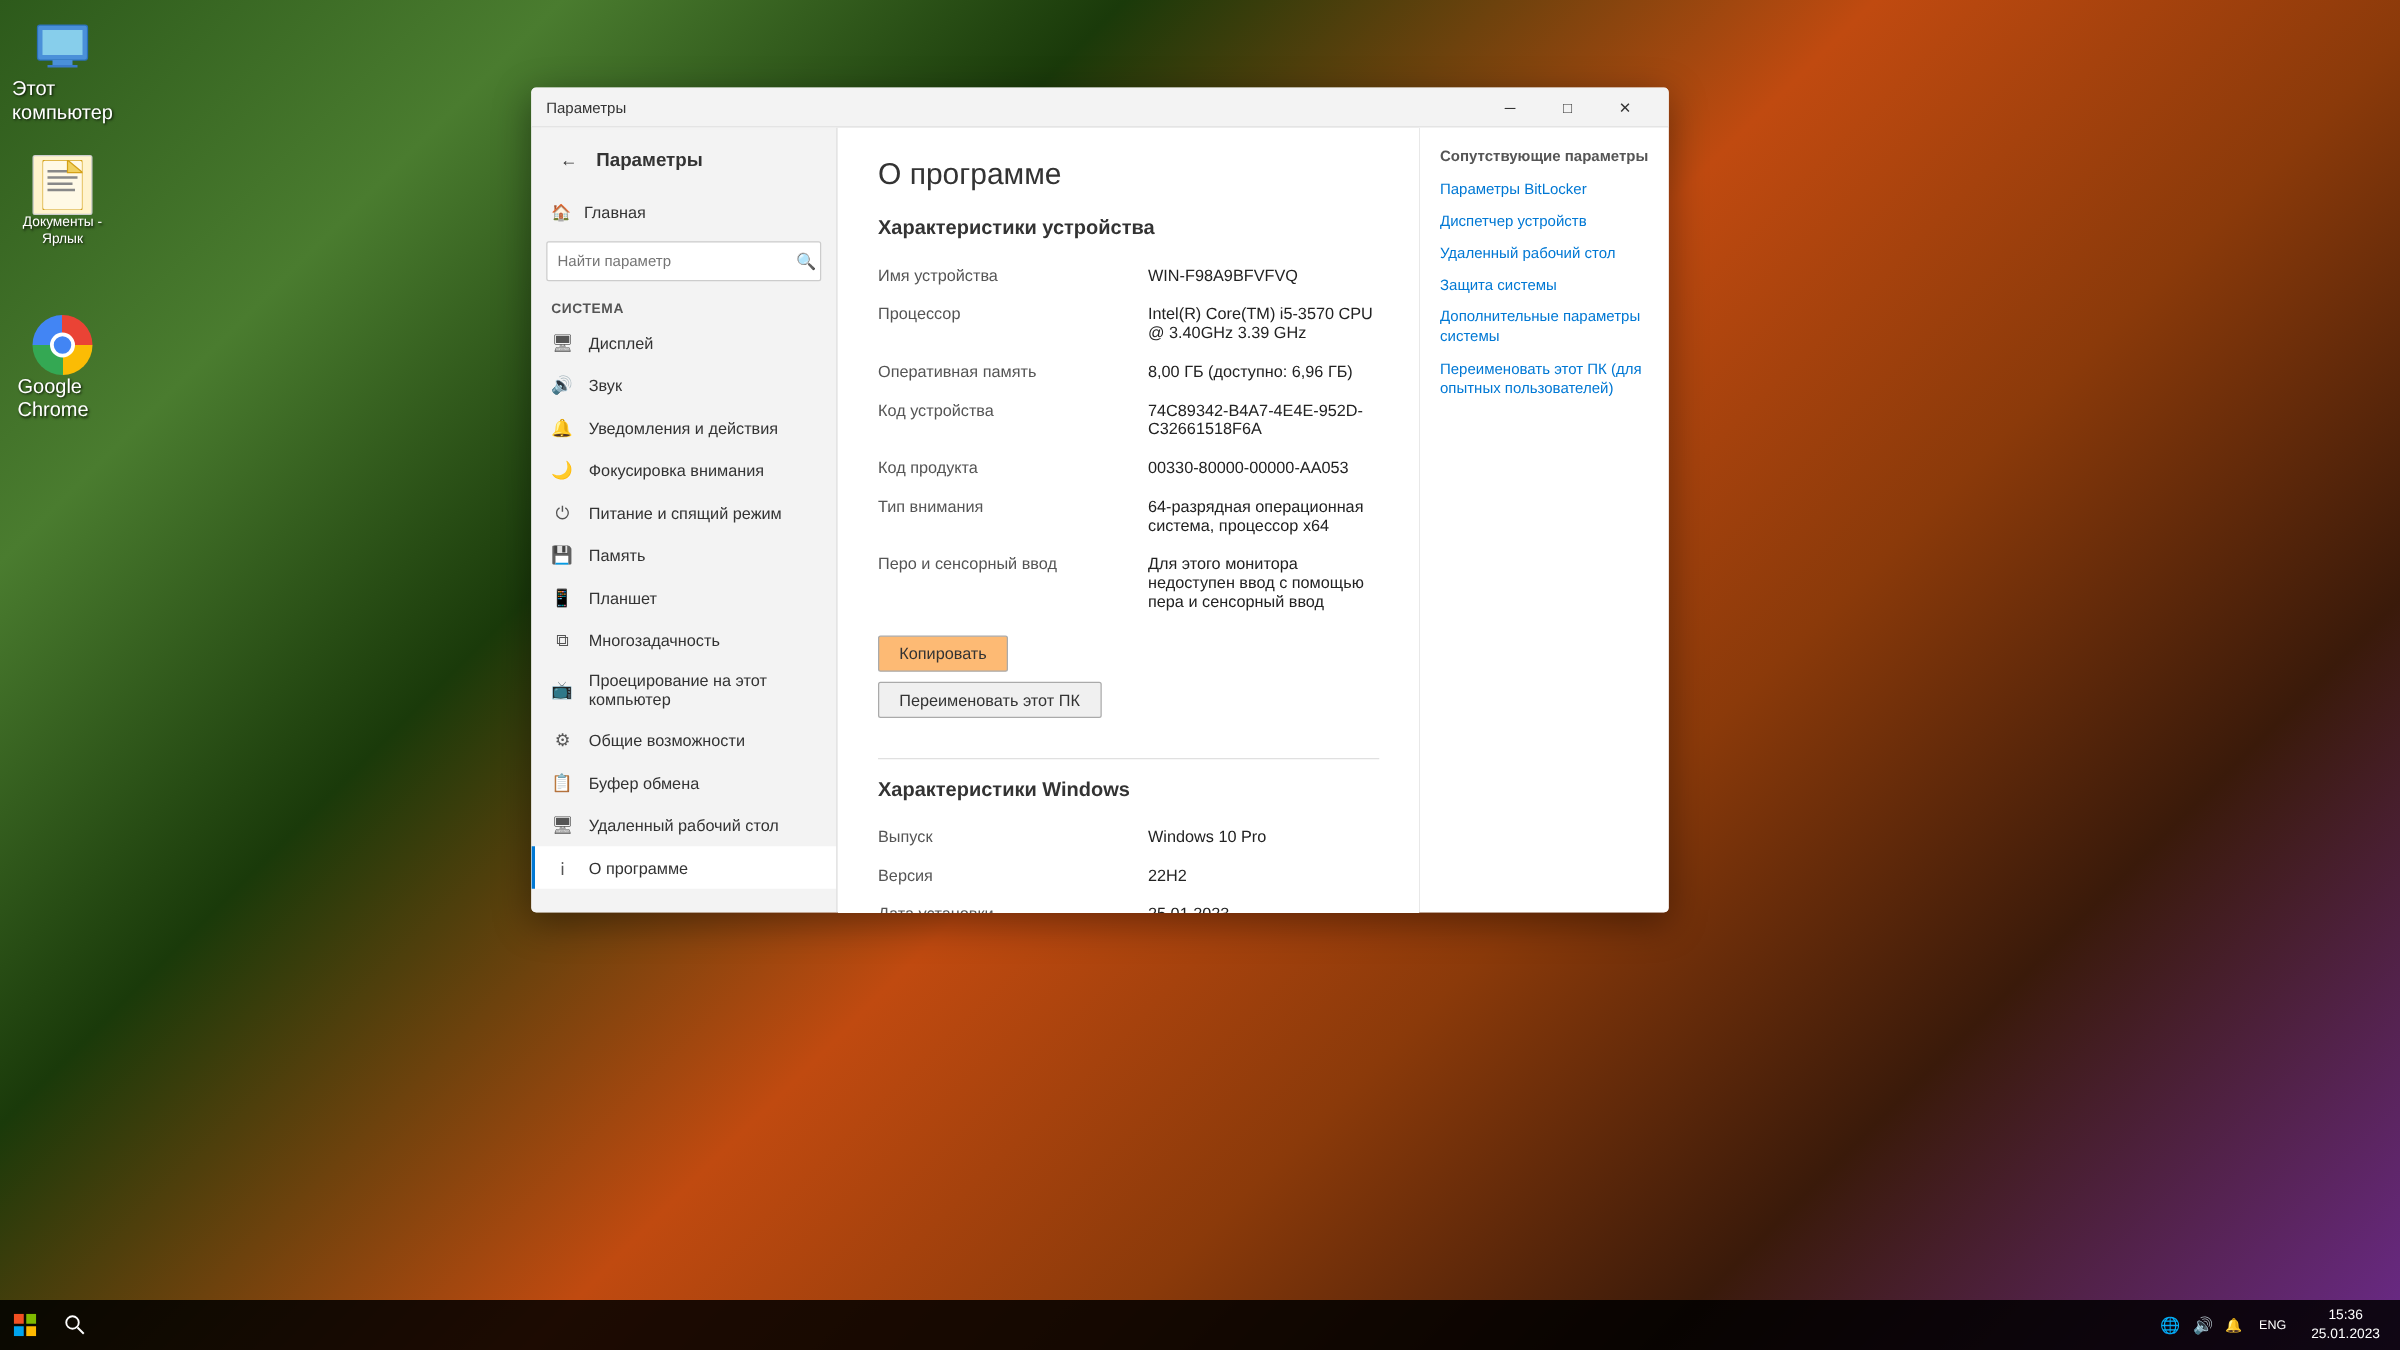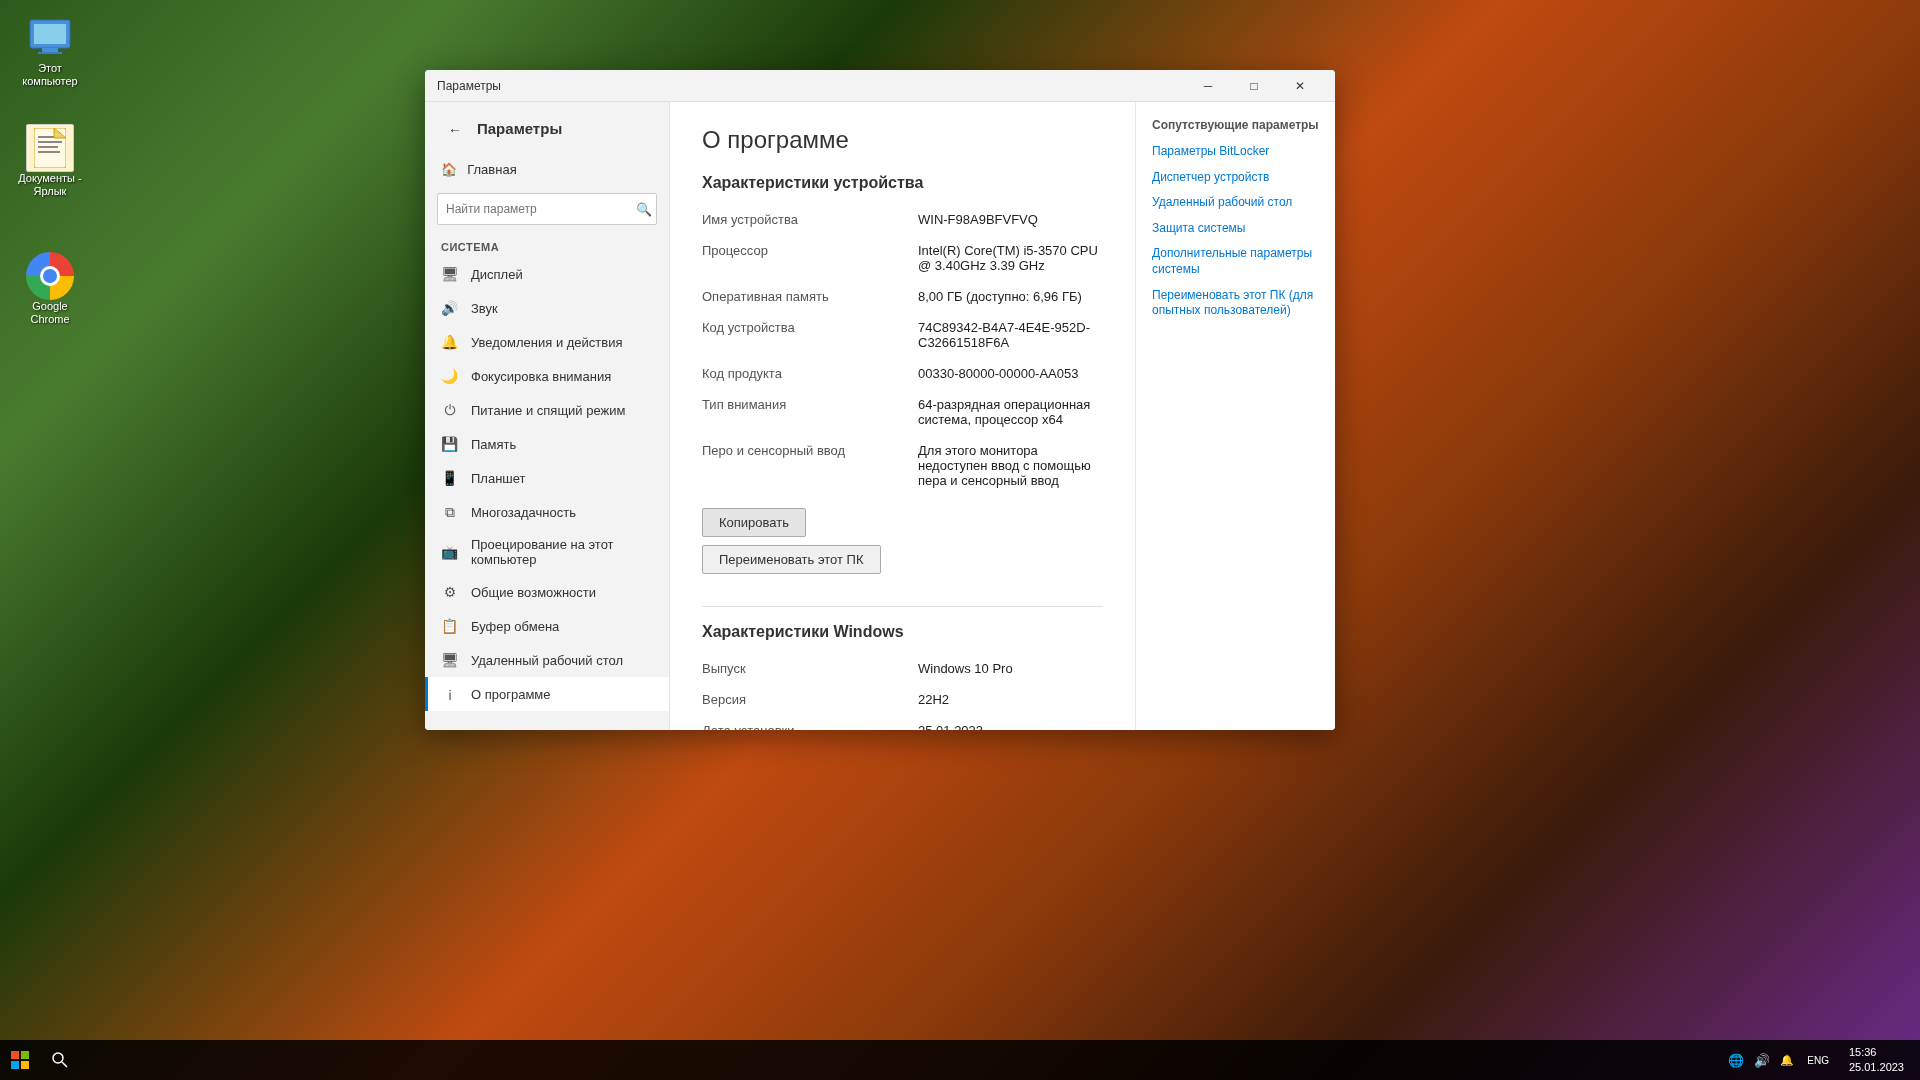--- a/index.html
+++ b/index.html
@@ -24,22 +24,21 @@
       position: absolute;
       display: flex;
       flex-direction: column;
       align-items: center;
       width: 80px;
       cursor: pointer;
       padding: 4px;
     }
     .desktop-icon .icon-label {
       color: white;
-      font-size: 11px;
-      text-align: center;
+      font-size: 16px;
       text-shadow: 1px 1px 2px rgba(0,0,0,0.8);
       line-height: 1.2;
     }
 
     
     .icon-pc {
       top: 10px;
       left: 10px;
     }
 
@@ -91,21 +90,21 @@
     .taskbar-systray {
       display: flex;
       align-items: center;
       padding: 0 8px;
       gap: 6px;
     }
 
     .taskbar-clock {
       color: white;
       font-size: 11px;
-      text-align: left;
+      text-align: center;
       padding: 0 8px;
       line-height: 1.4;
       cursor: pointer;
     }
 
     .systray-icons {
       display: flex;
       align-items: center;
       gap: 4px;
     }
@@ -327,21 +326,21 @@
     .info-value {
       font-size: 13px;
       color: #222;
       padding: 4px 0;
     }
 
     .btn-copy {
       padding: 6px 16px;
       border: 1px solid #aaa;
       border-radius: 2px;
-      background: #e5e5e5;
+      background: #fdba74;
       cursor: pointer;
       font-size: 13px;
       color: #333;
       margin-right: 8px;
       margin-bottom: 8px;
     }
 
     .btn-rename {
       padding: 6px 16px;
       border: 1px solid #aaa;

